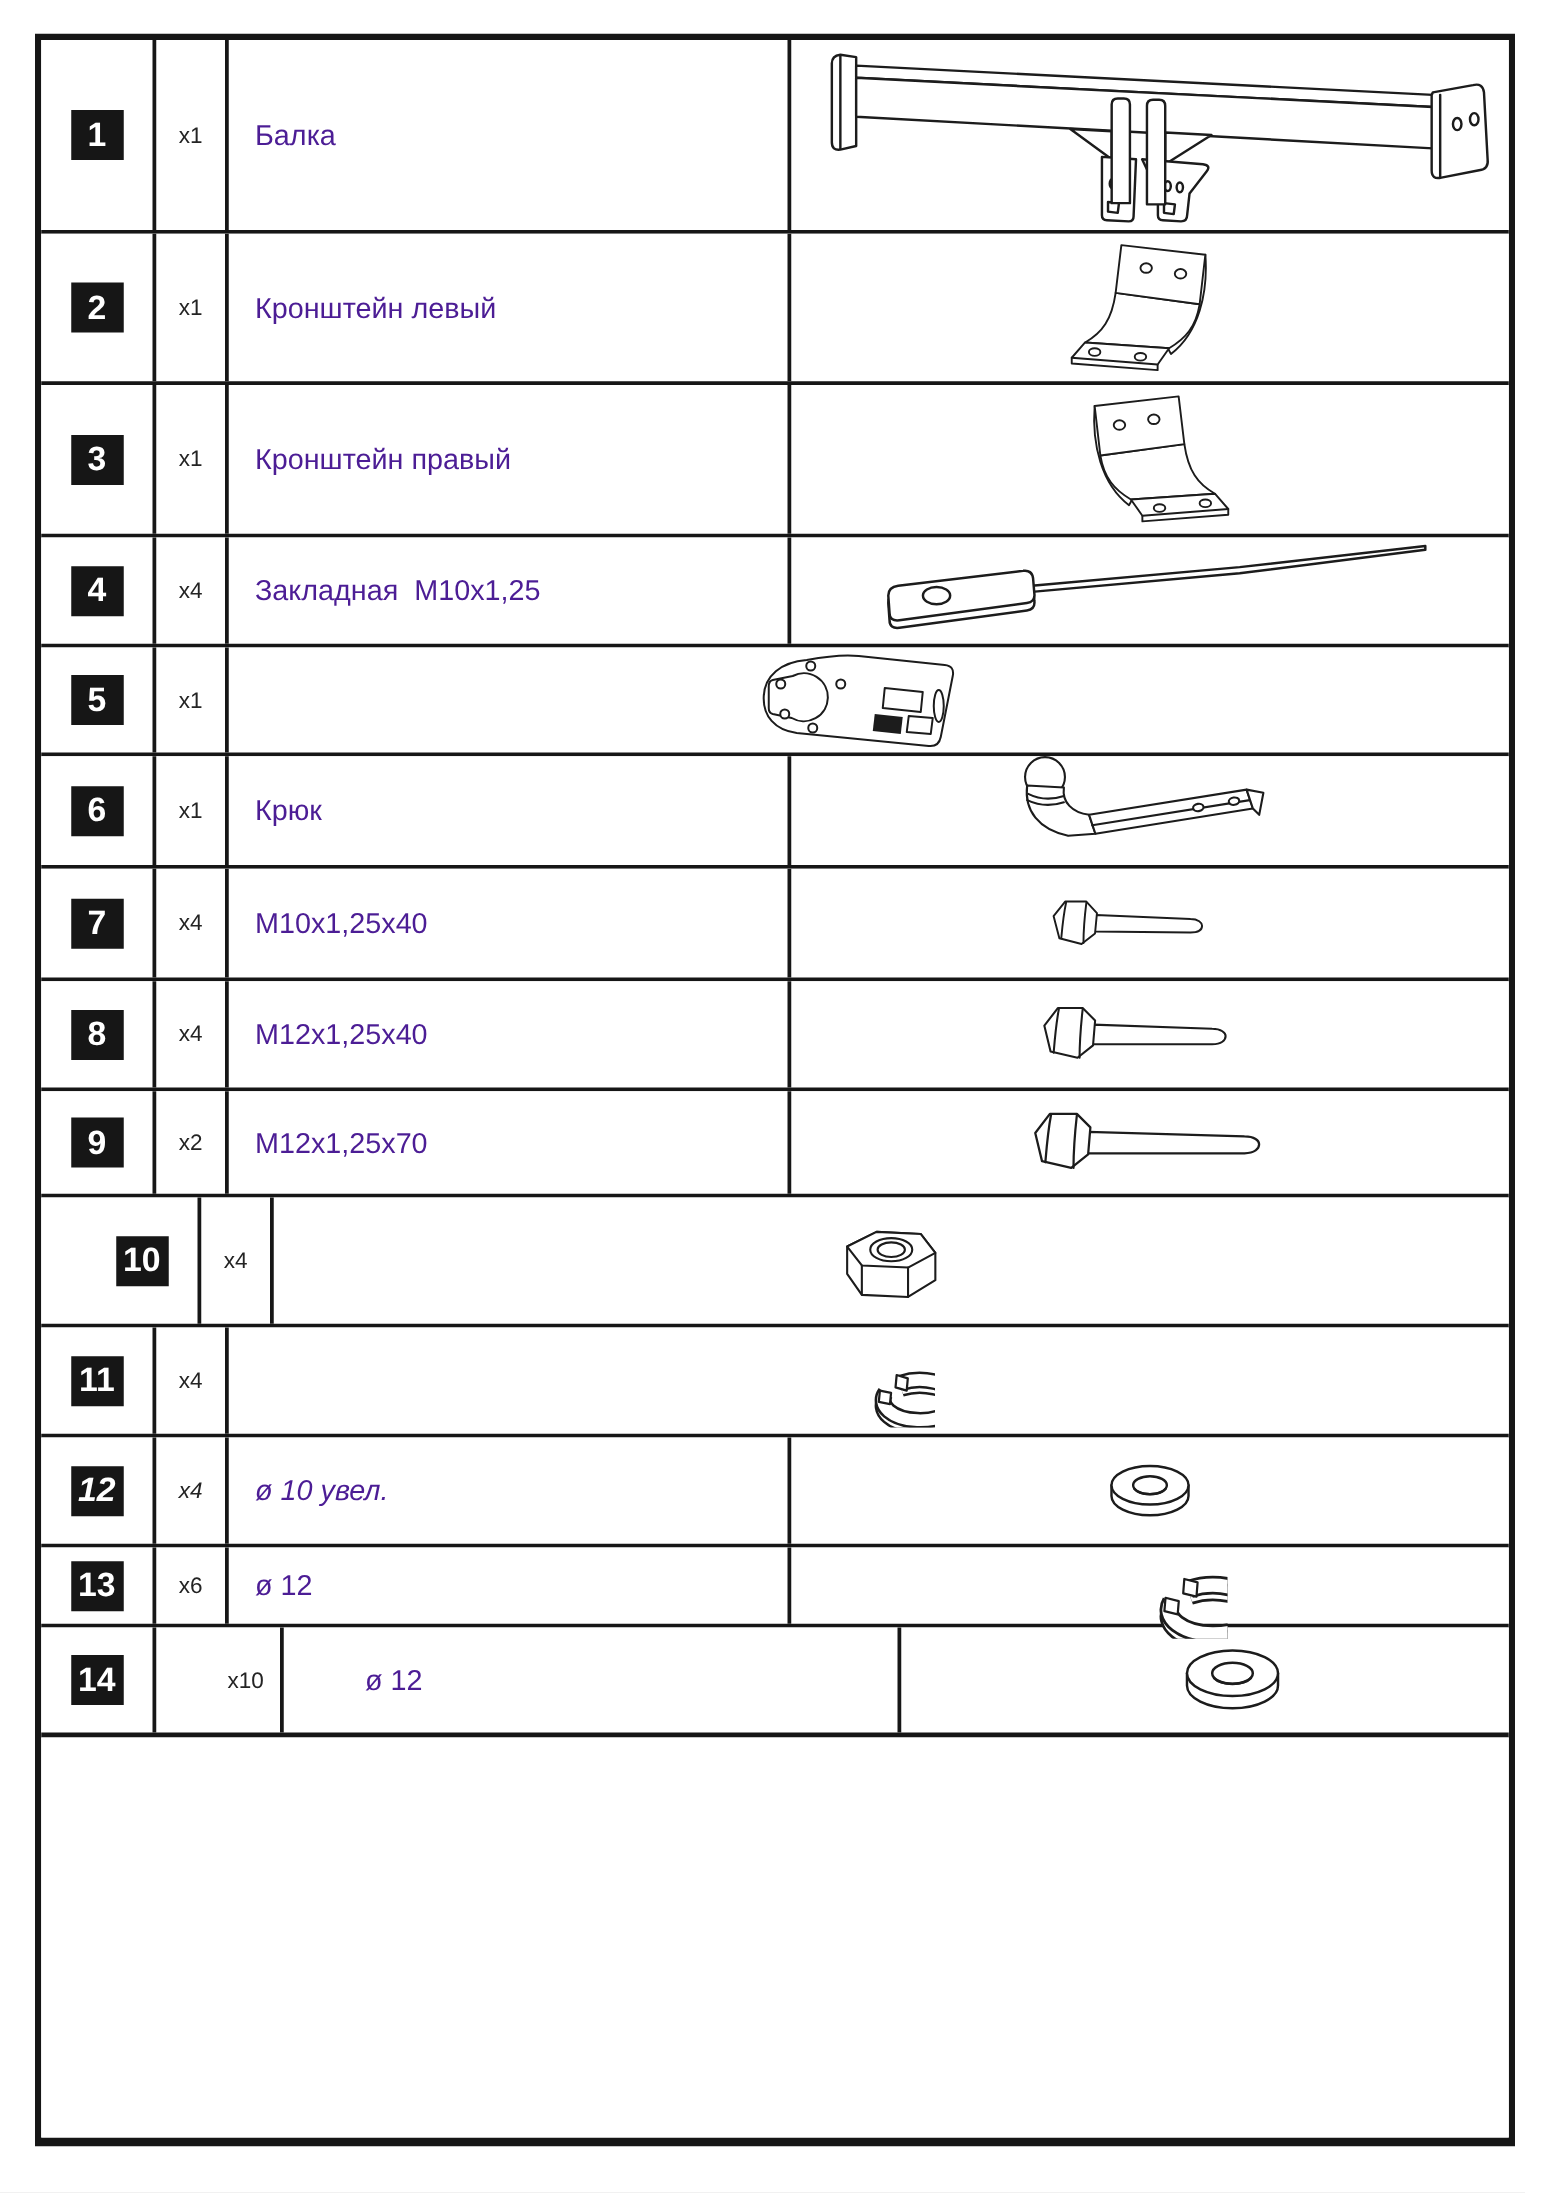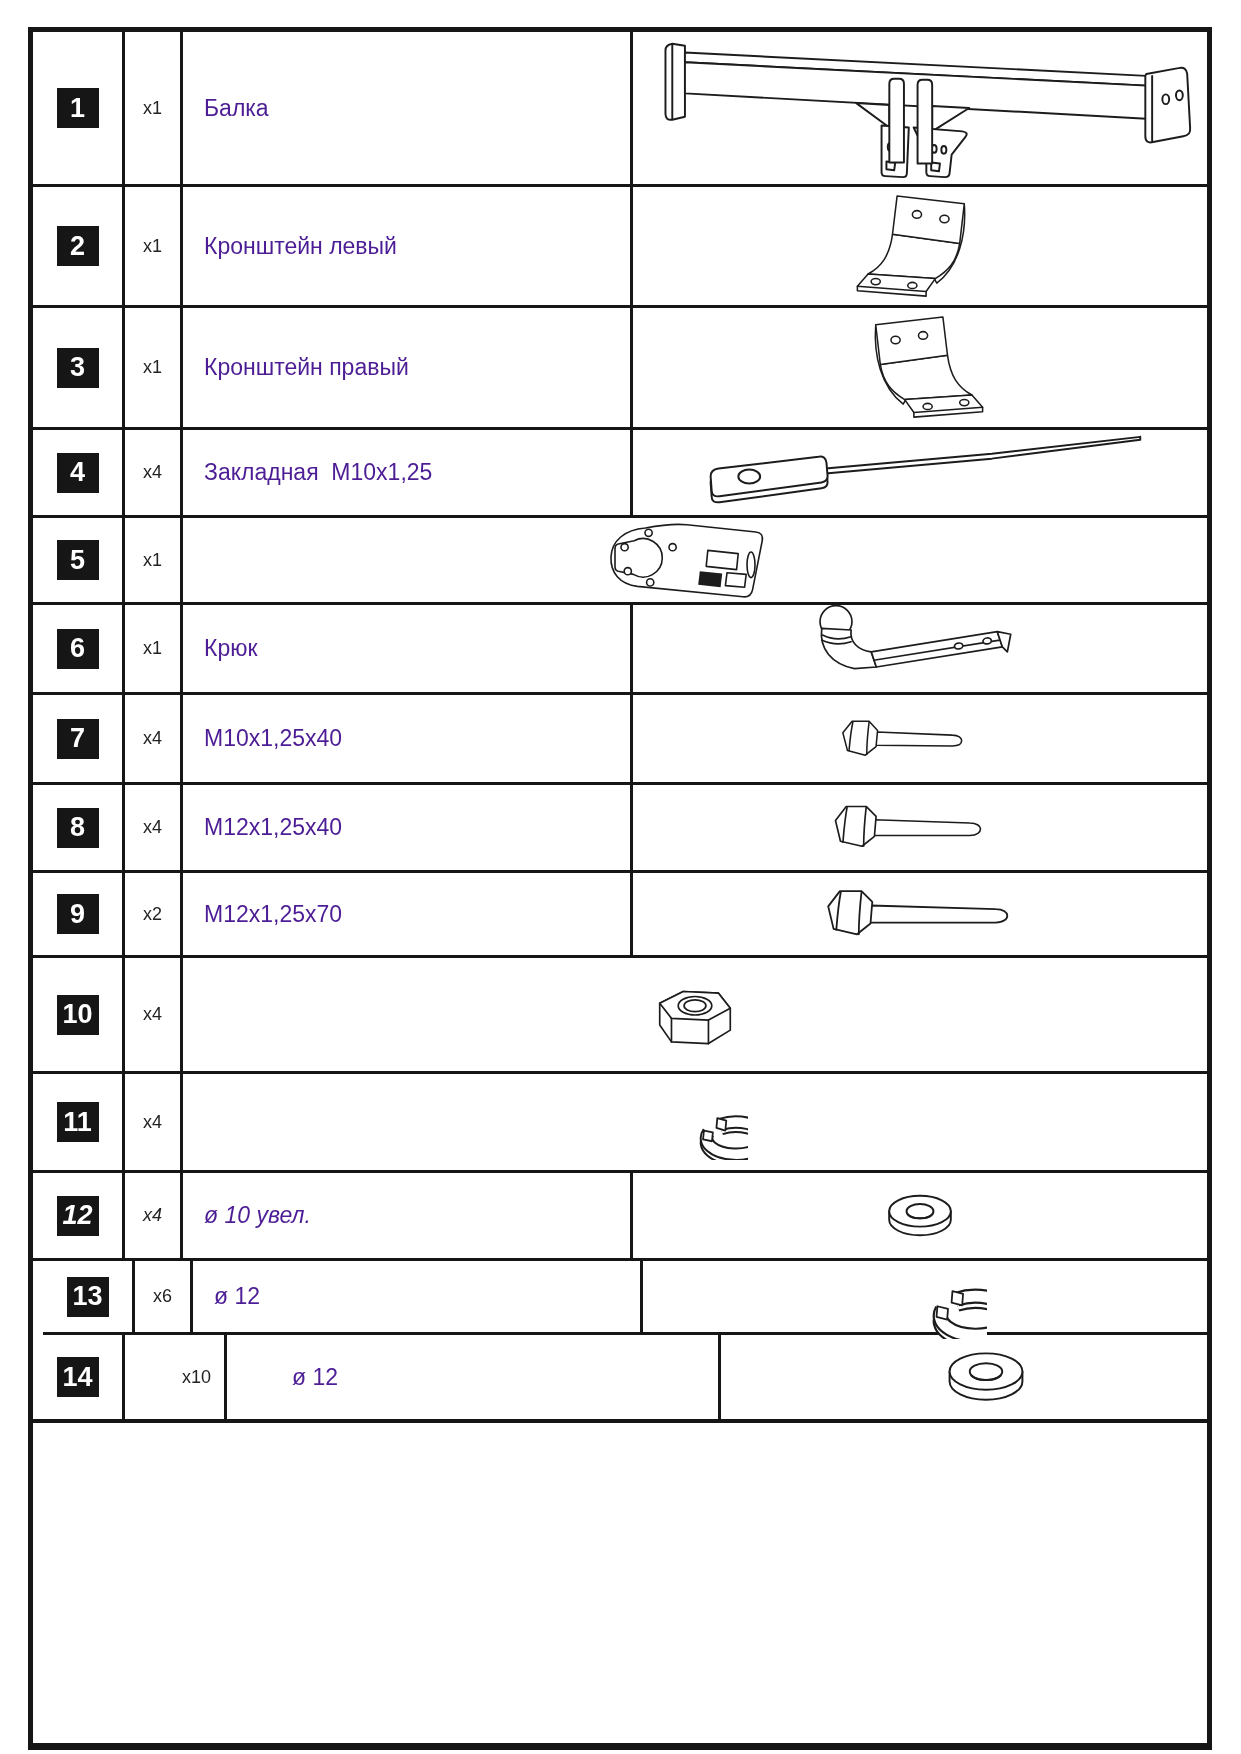--- a/index.html
+++ b/index.html
@@ -265,42 +265,42 @@
             <svg width="216" height="63" viewBox="0 0 240 70">
               <g fill="none" stroke="#1c1c1c" stroke-width="2" stroke-linejoin="round" stroke-linecap="round">
   <path d="M65,25 L204,29 C213,29 217,33 217,36 C217,40 213,44 204,44 L62,44 Z" fill="#ffffff"></path>
   <path d="M18,26 L31,9 L55,9 L67,21 L65,45 L50,57 L24,51 Z" fill="#ffffff"></path>
   <path d="M32,10 C29,26 28,40 27,52 M55,10 C53,28 52,44 52,57"></path>
 </g>
             </svg>
           </span>
         </div>
       </div>
-      <div class="prow" style="height: 116px;">
+      <div class="prow" style="height: 104px; padding-left: 36px;">
         <div class="c c-num">
           <div class="badge">10</div>
         </div>
         <div class="c c-qty">
           <span>x4</span>
         </div>
         <div class="c c-fig">
           <span class="fig">
             <svg width="118" height="84" viewBox="0 0 140 100">
               <g fill="none" stroke="#1c1c1c" stroke-width="2" stroke-linejoin="round" stroke-linecap="round">
   <path d="M28,36 L56,22 L98,24 L112,42 L112,68 L86,84 L42,82 L28,62 Z" fill="#ffffff"></path>
   <path d="M28,36 L56,22 L98,24 L112,42 L86,56 L42,54 Z" fill="#ffffff"></path>
   <path d="M42,54 L42,82 M86,56 L86,84"></path>
   <ellipse cx="70" cy="39" rx="20" ry="11" fill="#ffffff"></ellipse>
   <ellipse cx="70" cy="39" rx="13" ry="7" fill="#ffffff"></ellipse>
 </g>
             </svg>
           </span>
         </div>
       </div>
-      <div class="prow" style="height: 99px;">
+      <div class="prow" style="height: 88px;">
         <div class="c c-num">
           <div class="badge">11</div>
         </div>
         <div class="c c-qty">
           <span>x4</span>
         </div>
         <div class="c c-fig">
           <span class="fig">
             <svg width="106" height="75" viewBox="0 0 118 84">
   <g fill="none" stroke-linecap="butt">
@@ -331,21 +331,21 @@
               <g fill="none" stroke="#1c1c1c" stroke-width="2" stroke-linejoin="round" stroke-linecap="round">
   <path d="M22,28 L22,37 A32,16 0 0 0 86,37 L86,28" fill="#ffffff"></path>
   <ellipse cx="54" cy="28" rx="32" ry="16" fill="#ffffff"></ellipse>
   <ellipse cx="54" cy="28" rx="14" ry="7.5" fill="#ffffff"></ellipse>
   <path d="M41,31 A14,7 0 0 0 67,31"></path>
 </g>
             </svg>
           </span>
         </div>
       </div>
-      <div class="prow" style="height: 74px; margin-left: 10px;">
+      <div class="prow" style="height: 64px;">
         <div class="c c-num">
           <div class="badge">13</div>
         </div>
         <div class="c c-qty">
           <span>x6</span>
         </div>
         <div class="c c-name"><span>ø 12</span></div>
         <div class="c c-fig">
           <span class="fig">
             <svg width="124" height="85" viewBox="0 0 140 96">

